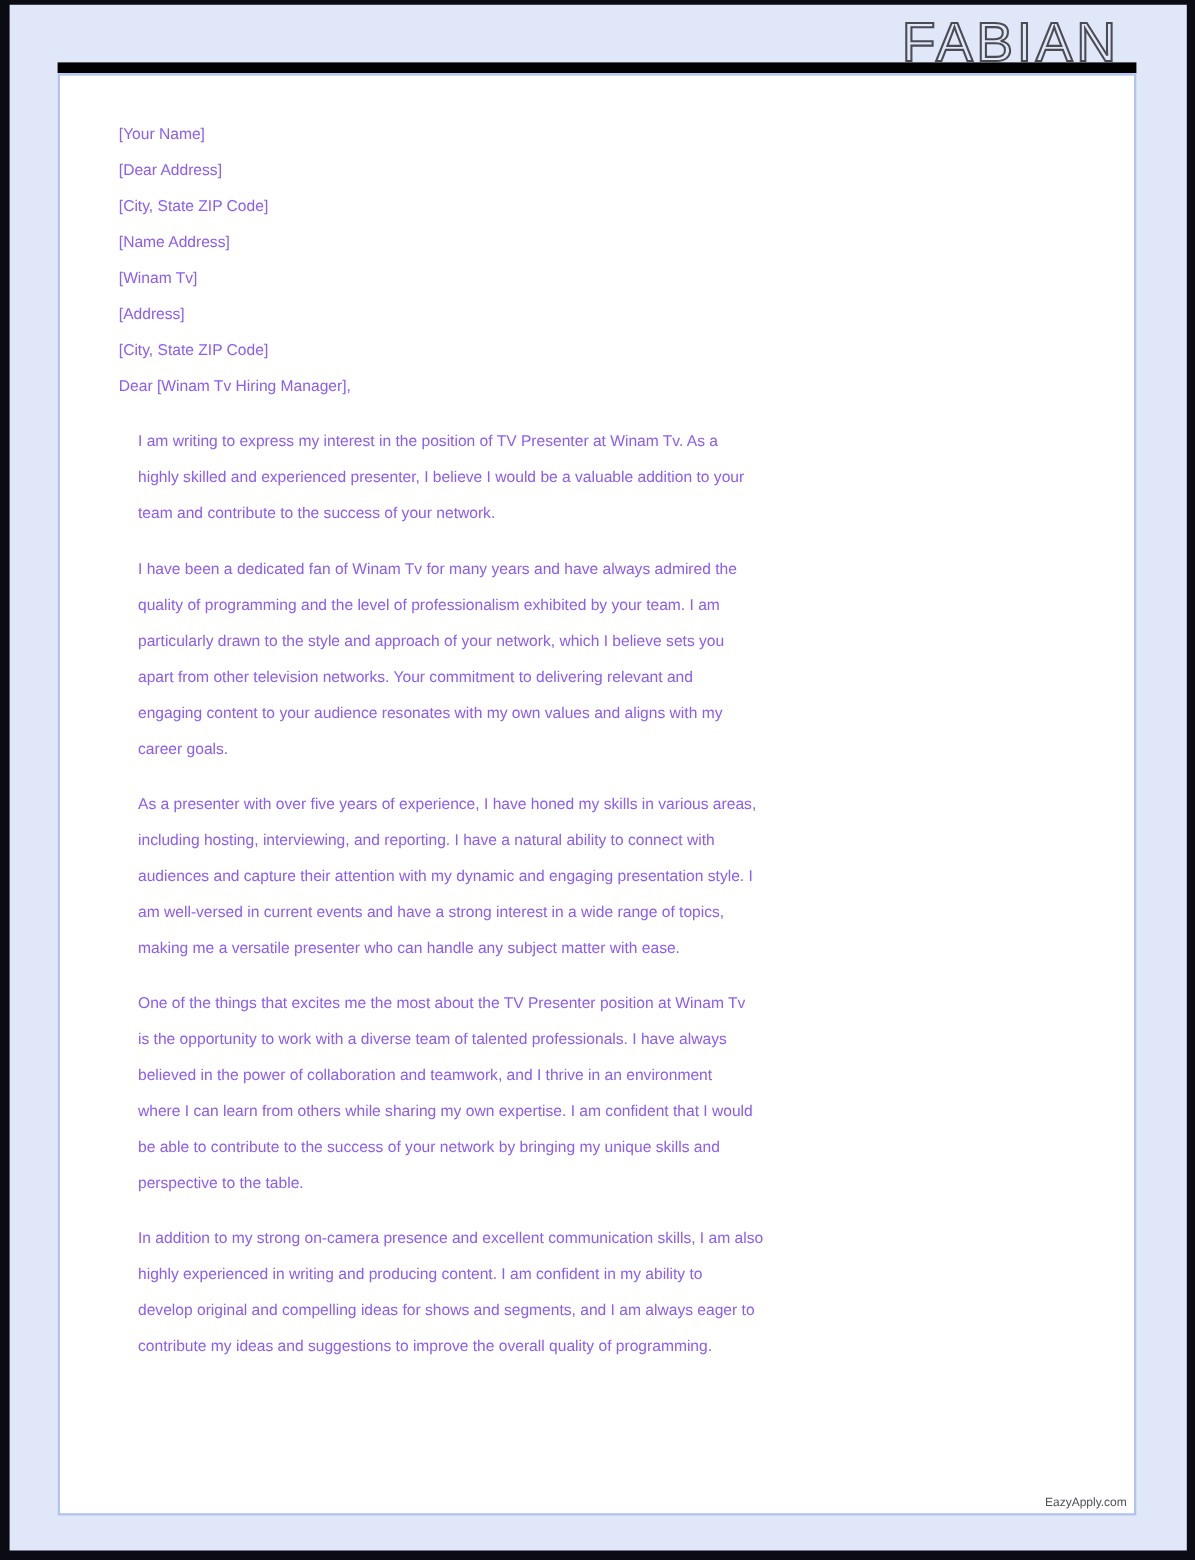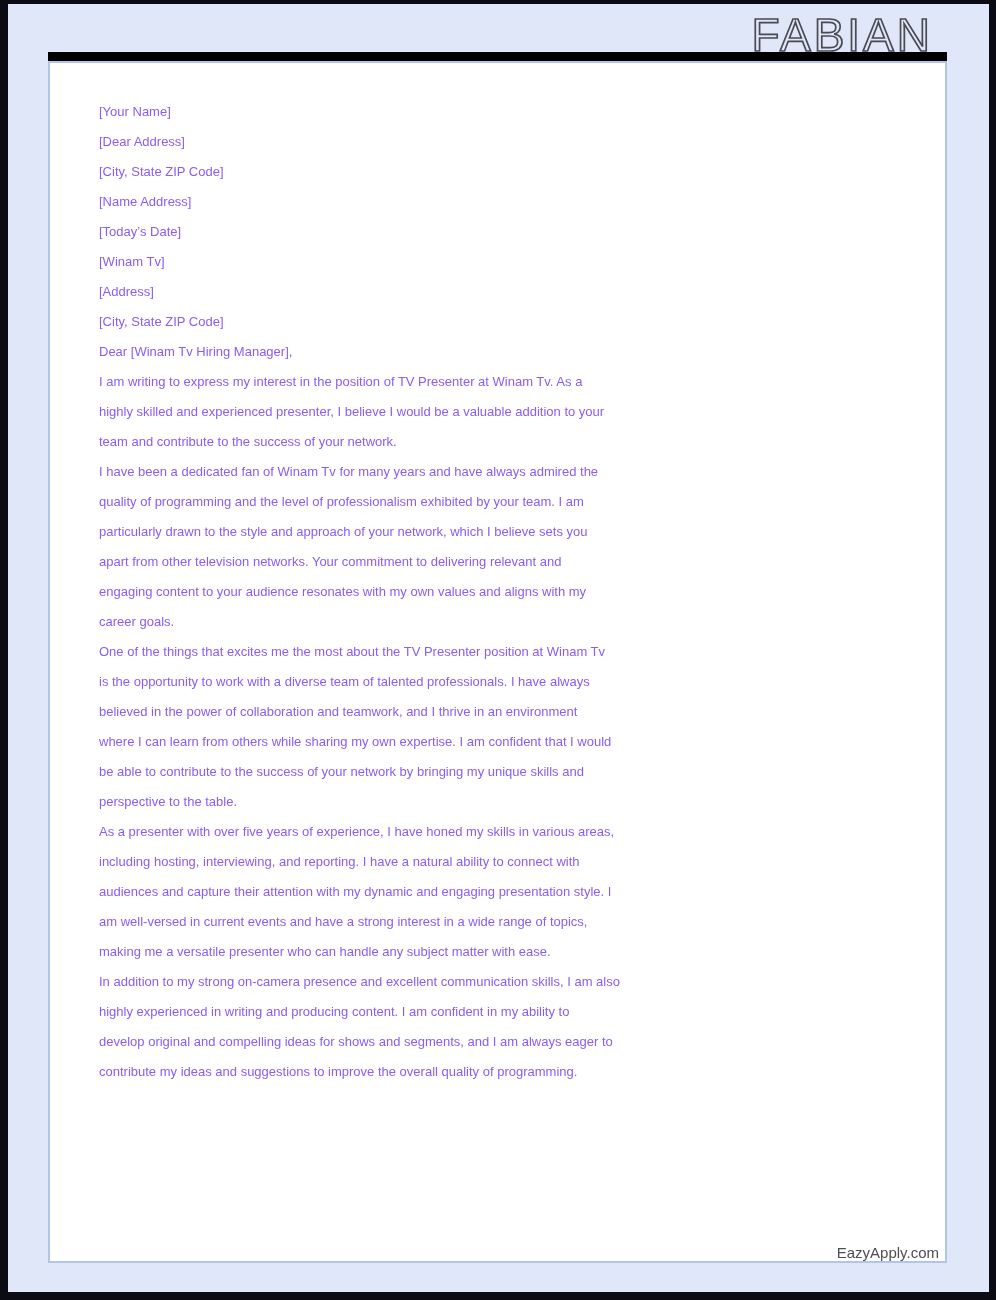--- a/index.html
+++ b/index.html
@@ -54,27 +54,27 @@
 
   .letter-body {
     font-size: 13px;
     line-height: 30px;
     color: #8b5cf6;
   }
   .letter-body > * + * { }
 
   .addr-line { white-space: pre-line; }
   .salutation { white-space: pre-line; }
-  .para { margin: 0; white-space: pre-line; }
+  .para { margin: 16px; white-space: pre-line; }
 
   .watermark {
     position: absolute;
     right: 6px;
     bottom: 1px;
-    font-size: 15px;
+    font-size: 10px;
     line-height: 15px;
     color: #4e4e55;
   }
 </style>
 </head>
 <body>
 
 <div class="canvas">
 
   <div class="brand-logo">FABIAN</div>
@@ -82,51 +82,50 @@
   <div class="header-divider"></div>
 
   <div class="page">
     <div class="letter-body">
 
       <div>
         <div class="addr-line">[Your Name]</div>
         <div class="addr-line">[Dear Address]</div>
         <div class="addr-line">[City, State ZIP Code]</div>
         <div class="addr-line">[Name Address]</div>
-        <div class="addr-line">[Today’s Date]</div>
       </div>
 
       <div>
         <div class="addr-line">[Winam Tv]</div>
         <div class="addr-line">[Address]</div>
         <div class="addr-line">[City, State ZIP Code]</div>
       </div>
 
       <div class="salutation">Dear [Winam Tv Hiring Manager],</div>
 
       <p class="para">I am writing to express my interest in the position of TV Presenter at Winam Tv. As a
 highly skilled and experienced presenter, I believe I would be a valuable addition to your
 team and contribute to the success of your network.</p>
       <p class="para">I have been a dedicated fan of Winam Tv for many years and have always admired the
 quality of programming and the level of professionalism exhibited by your team. I am
 particularly drawn to the style and approach of your network, which I believe sets you
 apart from other television networks. Your commitment to delivering relevant and
 engaging content to your audience resonates with my own values and aligns with my
 career goals.</p>
+      <p class="para">As a presenter with over five years of experience, I have honed my skills in various areas,
+including hosting, interviewing, and reporting. I have a natural ability to connect with
+audiences and capture their attention with my dynamic and engaging presentation style. I
+am well-versed in current events and have a strong interest in a wide range of topics,
+making me a versatile presenter who can handle any subject matter with ease.</p>
       <p class="para">One of the things that excites me the most about the TV Presenter position at Winam Tv
 is the opportunity to work with a diverse team of talented professionals. I have always
 believed in the power of collaboration and teamwork, and I thrive in an environment
 where I can learn from others while sharing my own expertise. I am confident that I would
 be able to contribute to the success of your network by bringing my unique skills and
 perspective to the table.</p>
-      <p class="para">As a presenter with over five years of experience, I have honed my skills in various areas,
-including hosting, interviewing, and reporting. I have a natural ability to connect with
-audiences and capture their attention with my dynamic and engaging presentation style. I
-am well-versed in current events and have a strong interest in a wide range of topics,
-making me a versatile presenter who can handle any subject matter with ease.</p>
       <p class="para">In addition to my strong on-camera presence and excellent communication skills, I am also
 highly experienced in writing and producing content. I am confident in my ability to
 develop original and compelling ideas for shows and segments, and I am always eager to
 contribute my ideas and suggestions to improve the overall quality of programming.</p>
 
     </div>
 
     <div class="watermark">EazyApply.com</div>
   </div>
 

